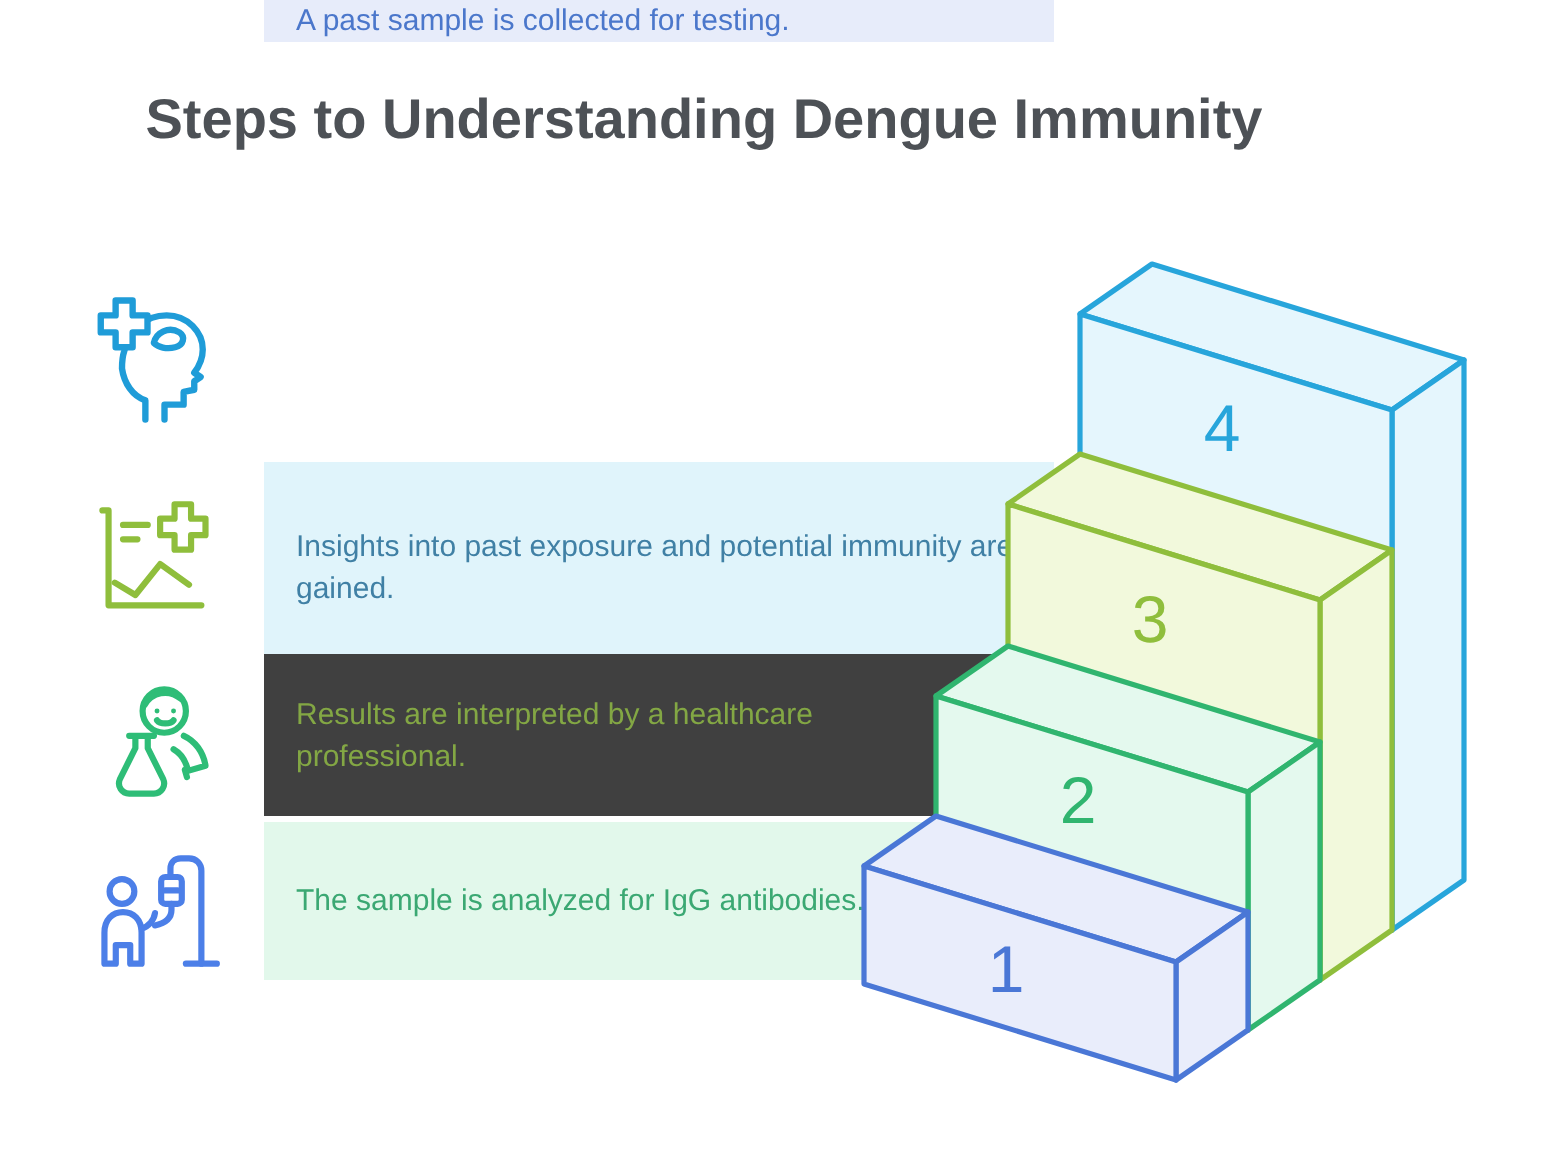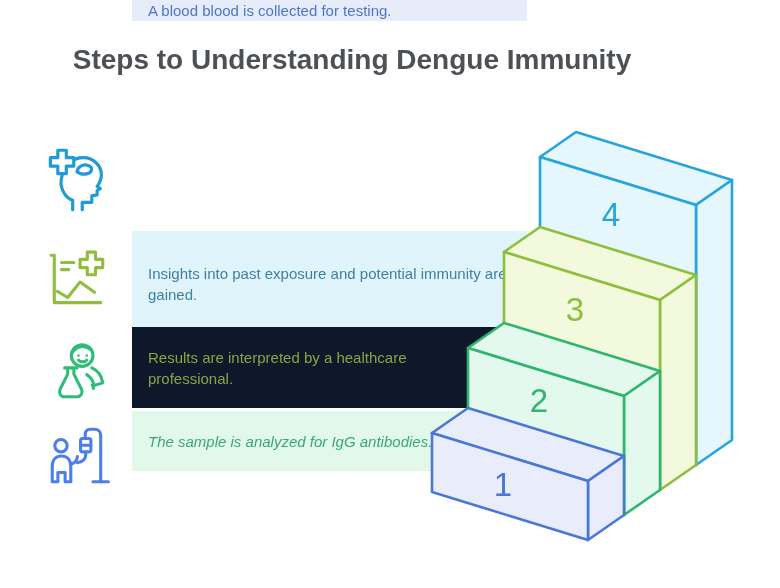--- a/index.html
+++ b/index.html
@@ -11,21 +11,21 @@
     position:absolute;top:44px;left:0;width:704px;text-align:center;
     font-size:28px;font-weight:700;color:#4D5156;letter-spacing:0px;
   }
   .step-row{
     position:absolute;left:132px;width:395px;display:flex;align-items:center;
     box-sizing:border-box;padding-left:16px;padding-right:8px;
   }
   .step-row:nth-of-type(1){top:132px;height:96px;}
   .step-row:nth-of-type(2){top:231px;height:105px;}
   .step-row:nth-of-type(3){top:327px;height:81px;}
-  .step-row:nth-of-type(4){top:411px;height:60px;font-style:italic;}
+  .step-row:nth-of-type(4){top:411px;height:79px;}
   .step-desc{
     font-size:15px;line-height:21px;white-space:pre-line;margin:0;
   }
   .step-icon{
     position:absolute;left:42px;width:72px;height:72px;display:flex;
     align-items:center;justify-content:center;
   }
   .step-icon svg{display:block;}
   #icon-1{top:144px;}
   #icon-2{top:245px;}
@@ -38,29 +38,29 @@
 <body>
 
 <div id="canvas">
 
   <div class="title">Steps to Understanding Dengue Immunity</div>
 
   <div class="step-row" style="background: rgb(224, 244, 251);">
     <p class="step-desc" style="color: rgb(64, 128, 165);">Insights into past exposure and potential immunity are
 gained.</p>
   </div>
-  <div class="step-row" style="background: #0f172a;">
+  <div class="step-row" style="background: #404040;">
     <p class="step-desc" style="color: rgb(131, 167, 68);">Results are interpreted by a healthcare
 professional.</p>
   </div>
   <div class="step-row" style="background: rgb(226, 248, 235);">
     <p class="step-desc" style="color: rgb(59, 168, 115);">The sample is analyzed for IgG antibodies.</p>
   </div>
   <div class="step-row" style="background: rgb(231, 236, 250);">
-    <p class="step-desc" style="color: rgb(75, 119, 203);">A blood blood is collected for testing.</p>
+    <p class="step-desc" style="color: rgb(75, 119, 203);">A past sample is collected for testing.</p>
   </div>
 
   <div class="step-icon" id="icon-1" style="color: rgb(31, 156, 216);">
     <svg width="68" height="68" viewBox="0 0 64 64" fill="none" stroke="currentColor" stroke-width="3" stroke-linecap="round" stroke-linejoin="round">
       <path d="M27 60 V51 C21 49 17 43 16 36 C16 33 16 31 17 28 C19 18 27 11 37 11 C47 11 54 19 54 27 C54 31 53 34 50 38 L53 40 L50 42 L50 46 L45 47 L45 53 L36 53 L36 60"></path>
       <path d="M31 24 C32 19 38 16 43 19 C46 21 45 25 41 26 C37 27 33 26 31 24 Z"></path>
       <path d="M13 4 h8 v7 h7 v8 h-7 v7 h-8 v-7 h-7 v-8 h7 Z" fill="#ffffff"></path>
     </svg>
   </div>
   <div class="step-icon" id="icon-2" style="color: rgb(143, 190, 60);">

